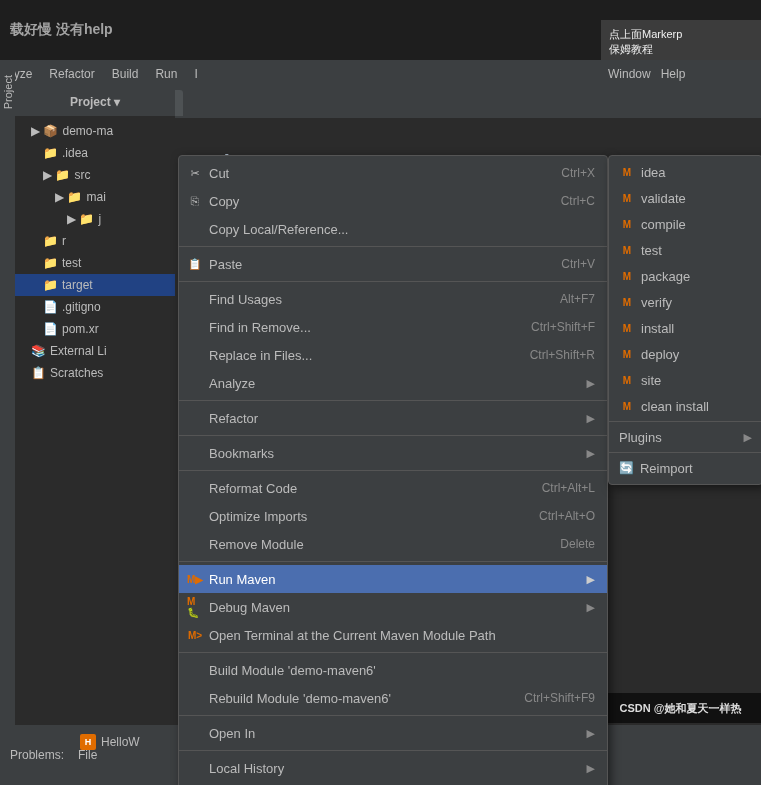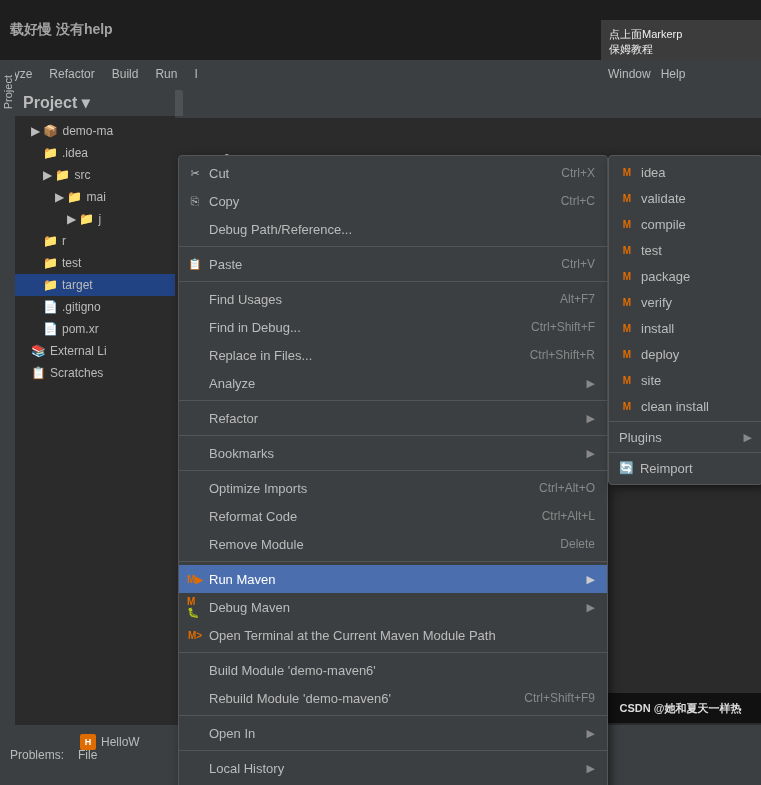--- a/index.html
+++ b/index.html
@@ -164,22 +164,23 @@
       background: #2b2b2b;
       overflow: hidden;
     }
     .project-header {
       height: 28px;
       background: #3c3f41;
       display: flex;
       align-items: center;
       padding: 0 8px;
       color: #bbbbbb;
-      font-size: 16px;
+      font-size: 12px;
       font-weight: bold;
+      justify-content: center;
     }
     .project-tree {
       padding: 4px 0;
     }
     .tree-item {
       display: flex;
       align-items: center;
       height: 22px;
       padding-left: 8px;
       color: #bbbbbb;
@@ -476,40 +477,40 @@
     <span class="shortcut">Ctrl+X</span>
   </div>
 
   <div class="menu-item">
     <span class="menu-icon">⎘</span>
     <span>Copy</span>
     <span class="shortcut">Ctrl+C</span>
   </div>
 
   <div class="menu-item">
-    <span>Debug Path/Reference...</span>
+    <span>Copy Local/Reference...</span>
   </div>
 
   <div class="menu-separator"></div>
 
   <div class="menu-item">
     <span class="menu-icon">📋</span>
     <span>Paste</span>
     <span class="shortcut">Ctrl+V</span>
   </div>
 
   <div class="menu-separator"></div>
 
   <div class="menu-item">
     <span>Find Usages</span>
     <span class="shortcut">Alt+F7</span>
   </div>
 
   <div class="menu-item">
-    <span>Find in Debug...</span>
+    <span>Find in Remove...</span>
     <span class="shortcut">Ctrl+Shift+F</span>
   </div>
 
   <div class="menu-item">
     <span>Replace in Files...</span>
     <span class="shortcut">Ctrl+Shift+R</span>
   </div>
 
   <div class="menu-item">
     <span>Analyze</span>
@@ -526,27 +527,27 @@
   <div class="menu-separator"></div>
 
   <div class="menu-item">
     <span>Bookmarks</span>
     <span class="submenu-arrow">▶</span>
   </div>
 
   <div class="menu-separator"></div>
 
   <div class="menu-item">
+    <span>Reformat Code</span>
+    <span class="shortcut">Ctrl+Alt+L</span>
+  </div>
+
+  <div class="menu-item">
     <span>Optimize Imports</span>
     <span class="shortcut">Ctrl+Alt+O</span>
-  </div>
-
-  <div class="menu-item">
-    <span>Reformat Code</span>
-    <span class="shortcut">Ctrl+Alt+L</span>
   </div>
 
   <div class="menu-item">
     <span>Remove Module</span>
     <span class="shortcut">Delete</span>
   </div>
 
   <div class="menu-separator"></div>
 
   <div class="menu-item highlighted">

